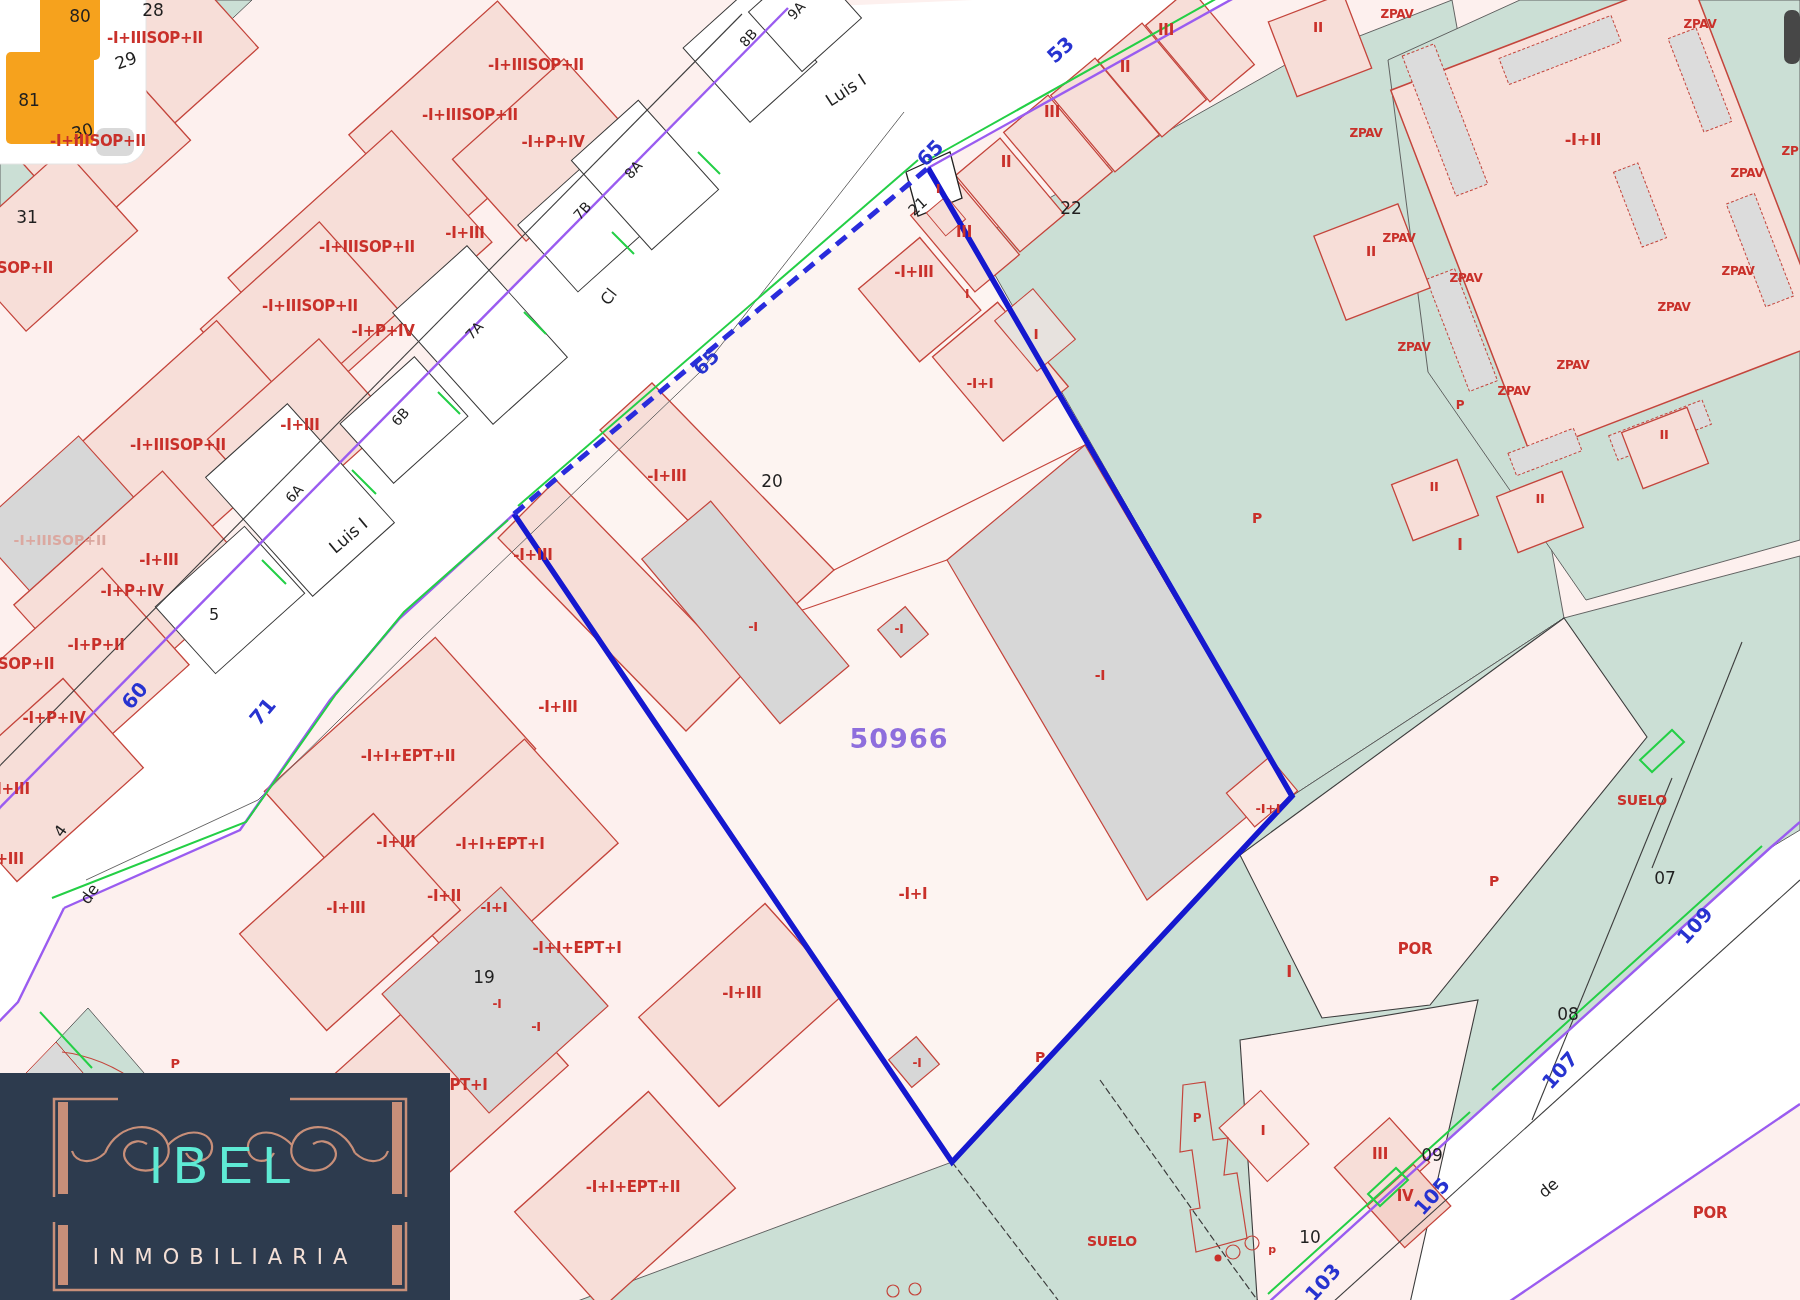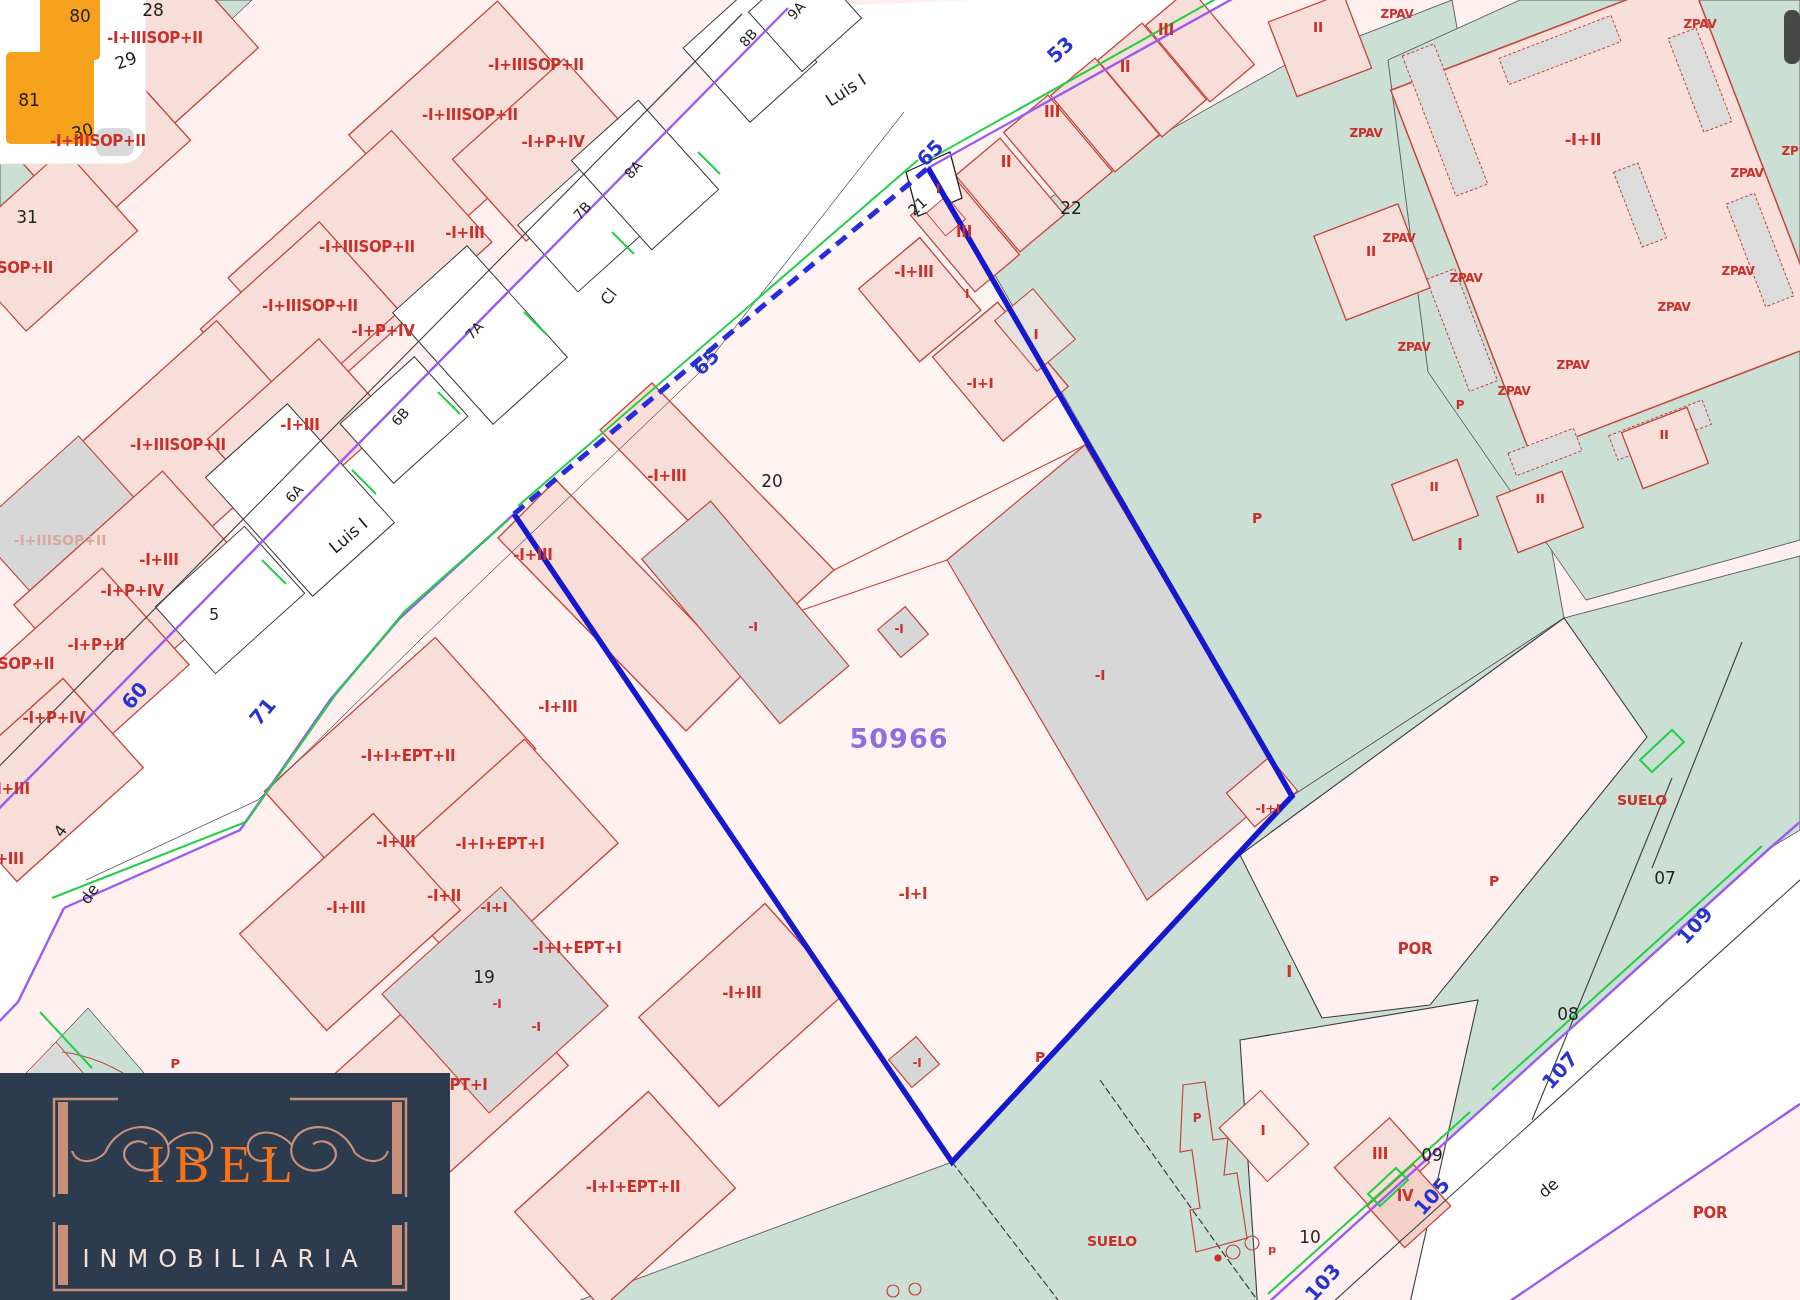--- a/index.html
+++ b/index.html
@@ -17,24 +17,24 @@
   .pinkp2{fill:#f4d2ca;stroke:#c4453c;stroke-width:1.3;}
   .greyb{fill:#d7d7d7;stroke:#c4453c;stroke-width:1.2;}
   .whitep{fill:#ffffff;stroke:#3a3a3a;stroke-width:1;}
   .redline{stroke:#c4453c;stroke-width:1.2;fill:none;}
   .blackline{stroke:#3d3d3d;stroke-width:1.1;fill:none;}
   .blackdash{stroke:#3d3d3d;stroke-width:1.2;fill:none;stroke-dasharray:7 3;}
   .purpleline{stroke:#9a5cf0;stroke-width:2.4;fill:none;}
   .greenline{stroke:#24cf46;stroke-width:2;fill:none;}
   
   #wm{position:absolute;left:0;top:1073px;width:450px;height:227px;background:#2d3b4e;}
-  #wm .brand{position:absolute;left:0;width:100%;text-align:center;color:#f97316;
-             font-family:Liberation Serif, serif;}
+  #wm .brand{position:absolute;left:0;width:100%;text-align:center;color:#5eead4;
+             font-family:Liberation Sans, sans-serif;}
   #wm .brand1{top:62px;font-size:52px;letter-spacing:10px;}
-  #wm .brand2{top:172px;font-size:24px;letter-spacing:10px;color:#f5e0d6;
+  #wm .brand2{top:172px;font-size:21px;letter-spacing:10px;color:#f5e0d6;
               font-family:"DejaVu Sans",sans-serif;}
 </style>
 </head>
 <body>
 
 <div id="stage">
 <svg width="1800" height="1300" viewBox="0 0 1800 1300">
 
   <rect x="0" y="0" width="1800" height="1300" fill="#fdf0ee"></rect>
 

